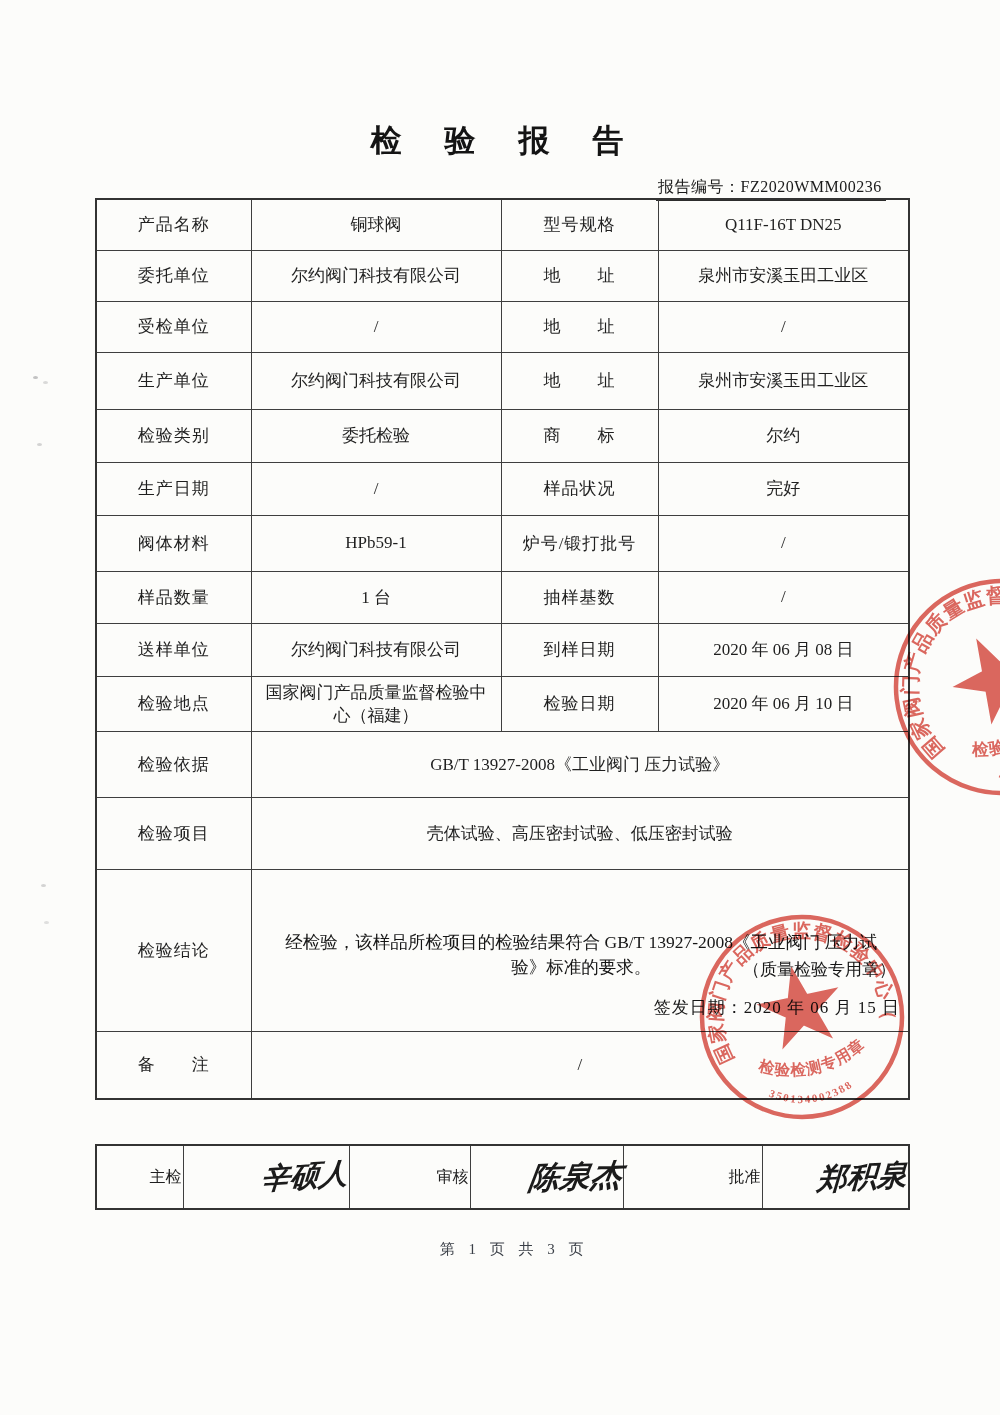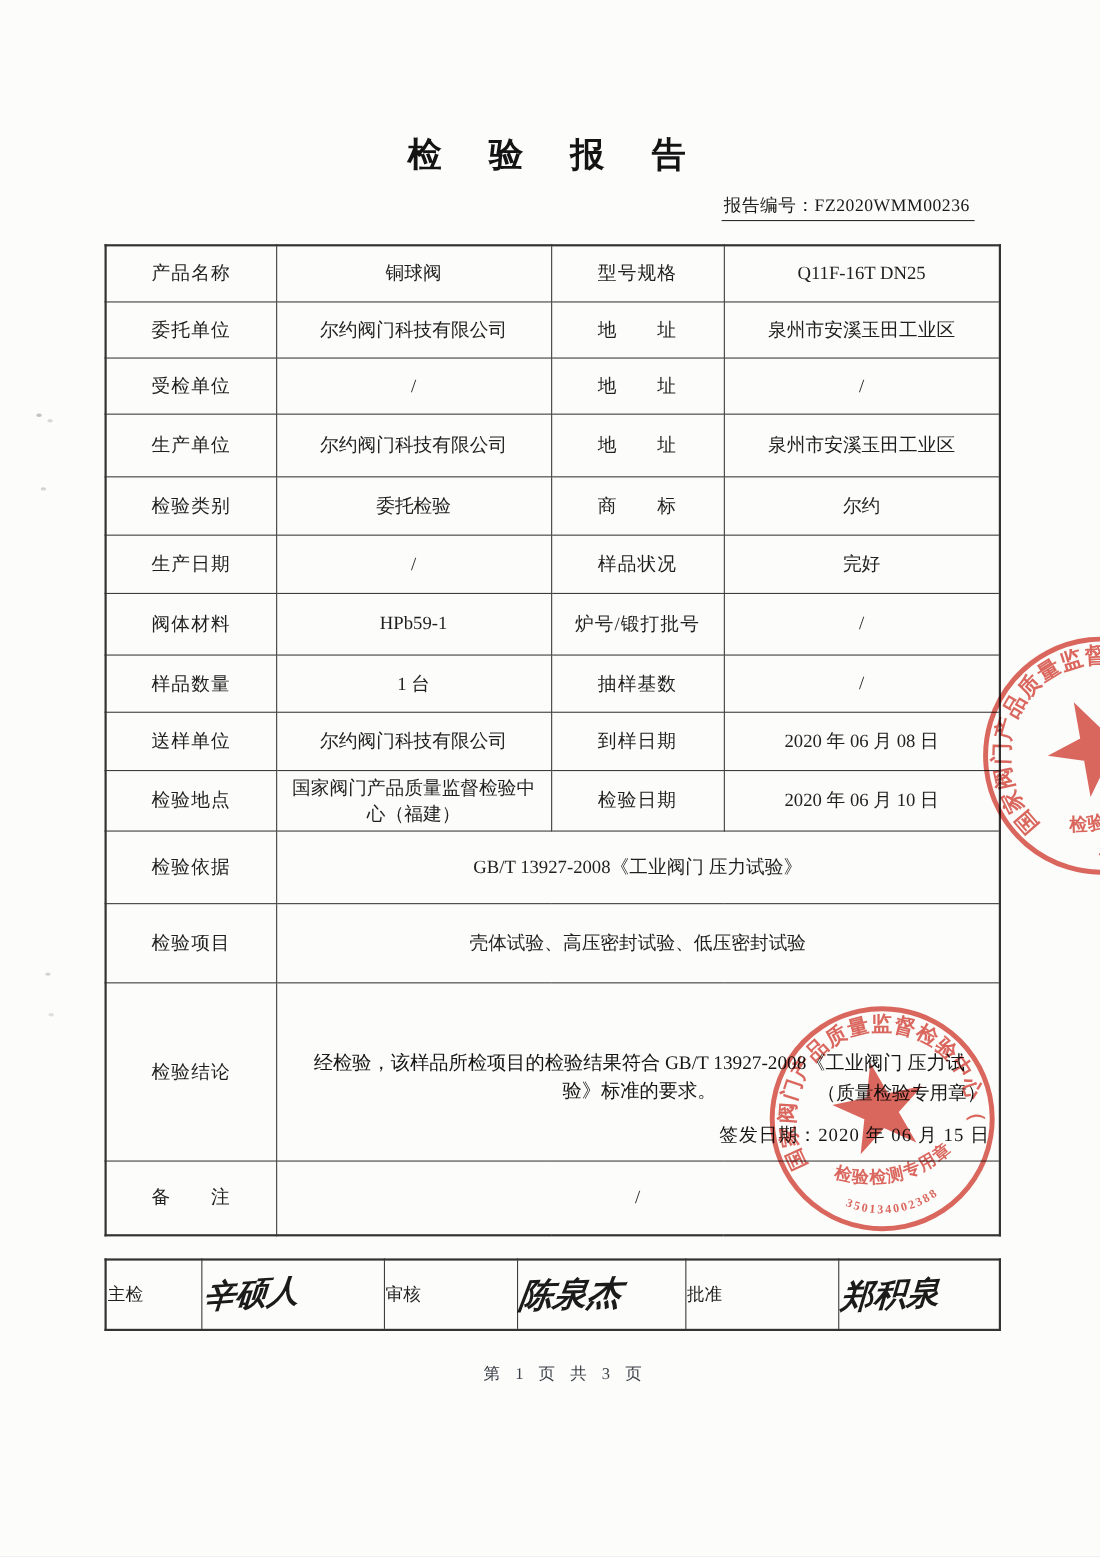--- a/index.html
+++ b/index.html
@@ -3,32 +3,32 @@
 <meta charset="utf-8">
 <style>
   html,body{margin:0;padding:0;background:#e8e8e8;}
   .page{position:relative;width:1000px;height:1415px;background:#fcfcfa;overflow:hidden;
         font-family:"Liberation Serif","DejaVu Serif",serif;color:#242424;}
   .title{position:absolute;top:120px;left:0;width:100%;text-align:center;
          font-size:31px;font-weight:bold;letter-spacing:6px;color:#141414;}
   .report-no{position:absolute;top:177px;left:656px;font-size:16px;color:#1a1a1a;
          border-bottom:1px solid #2c2c2c;padding:0 4px 2px 2px;letter-spacing:.5px;}
   table{border-collapse:collapse;table-layout:fixed;}
-  .tbl{position:absolute;left:95px;top:222px;width:813px;border:2px solid #333;}
+  .tbl{position:absolute;left:95px;top:198px;width:813px;border:2px solid #333;}
   .tbl td{border:1px solid #3e3e3e;text-align:center;vertical-align:middle;
           font-size:17px;padding:2px 4px;color:#1f1f1f;overflow:hidden;}
   .lbl{letter-spacing:1px;}
   .leftal{text-align:left;padding-left:16px;}
   .twoline div{line-height:24px;}
   .concl-cell{position:relative;vertical-align:top;text-align:left;}
   .concl-text{padding:10px 12px 0 15px;font-size:17.5px;line-height:25px;color:#161616;}
   .concl-seal{position:absolute;right:12px;bottom:50px;font-size:17px;color:#161616;}
   .concl-date{position:absolute;right:8px;bottom:12px;font-size:17px;letter-spacing:1px;color:#161616;}
   .sig-tbl{position:absolute;left:95px;top:1144px;width:813px;border:2px solid #333;}
-  .sig-tbl td{border:1px solid #3e3e3e;text-align:left;vertical-align:middle;
+  .sig-tbl td{border:1px solid #3e3e3e;text-align:right;vertical-align:middle;
               height:60px;font-size:16px;color:#1f1f1f;margin-left:33px;}
   .sig-name{display:inline-block;font-family:"DejaVu Serif",serif;font-style:italic;
             font-weight:700;font-size:29px;color:#1b1b1b;transform:rotate(-4deg) skewX(-8deg);}
   .footer{position:absolute;top:1240px;left:0;width:100%;text-align:center;
           font-size:15px;letter-spacing:5px;color:#3a3f47;margin-left:14px;}
   .stamp{position:absolute;mix-blend-mode:multiply;opacity:.82;pointer-events:none;}
   .stamp text{font-family:"Liberation Serif","DejaVu Serif",serif;font-weight:bold;}
   .speck{position:absolute;width:5px;height:3px;background:#c2c2c2;border-radius:50%;}
 </style>
 </head>

